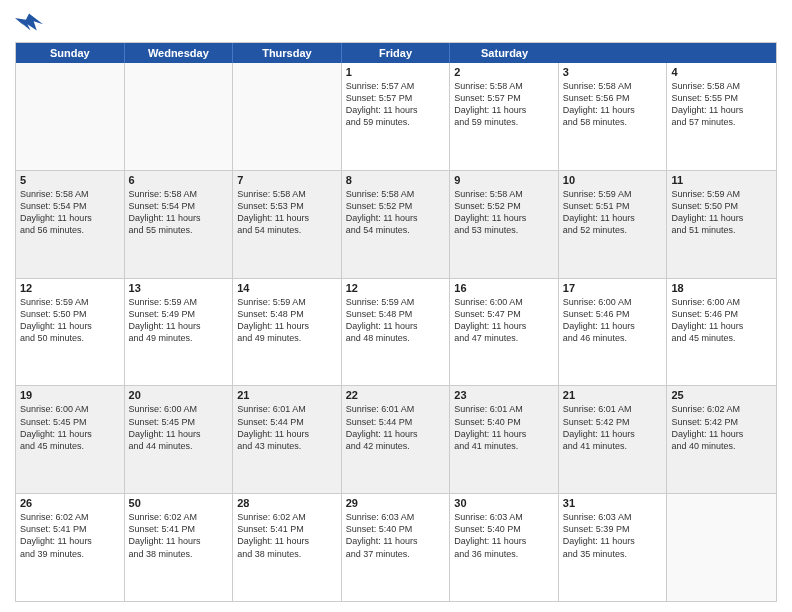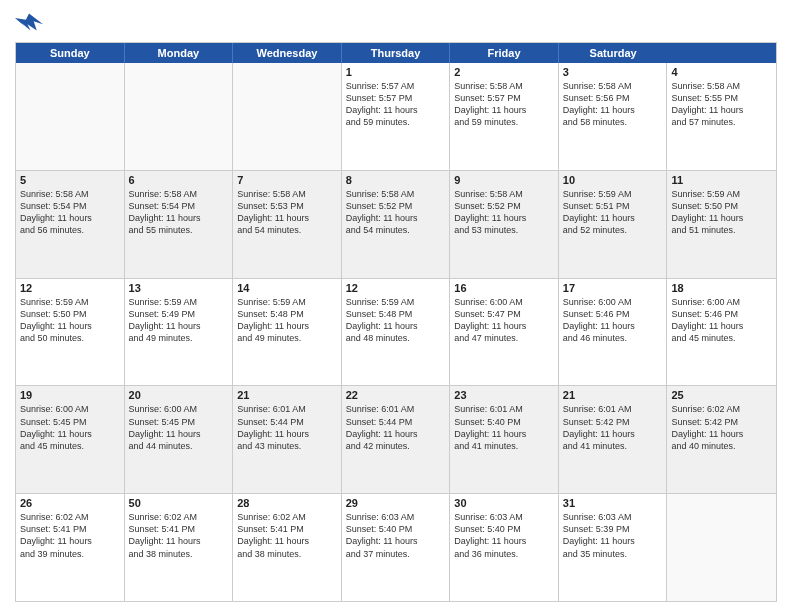--- a/index.html
+++ b/index.html
@@ -127,21 +127,20 @@
     </div>
     <div class="title-area">
       <div class="month-title"></div>
       <div class="subtitle"></div>
     </div>
   </div>
 
   <div class="calendar">
     <div class="cal-header">
     <div class="cal-header-cell">Sunday</div>
-        <div class="cal-header-cell">Monday</div>
         <div class="cal-header-cell">Wednesday</div>
         <div class="cal-header-cell">Thursday</div>
         <div class="cal-header-cell">Friday</div>
         <div class="cal-header-cell">Saturday</div>
       </div>
     <div class="cal-body">
     <div class="cal-row">
           <div class="cal-cell empty"></div>
           <div class="cal-cell empty"></div>
           <div class="cal-cell empty"></div>

